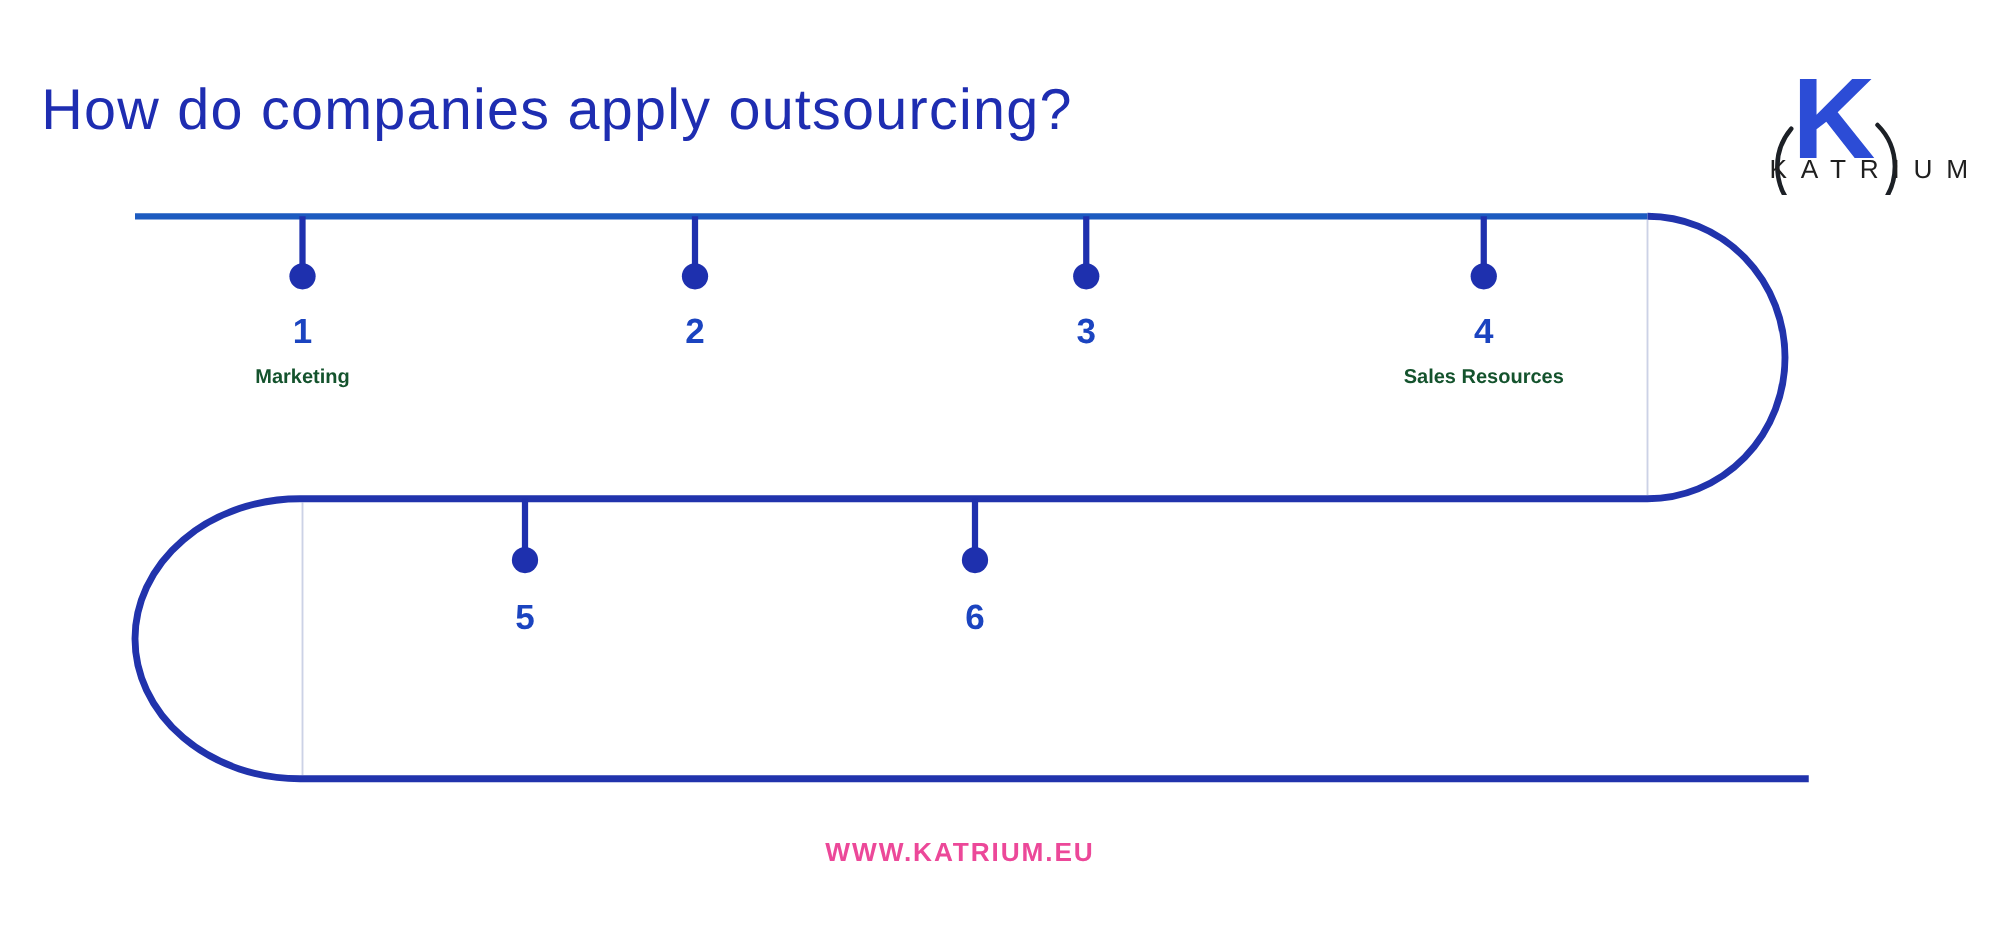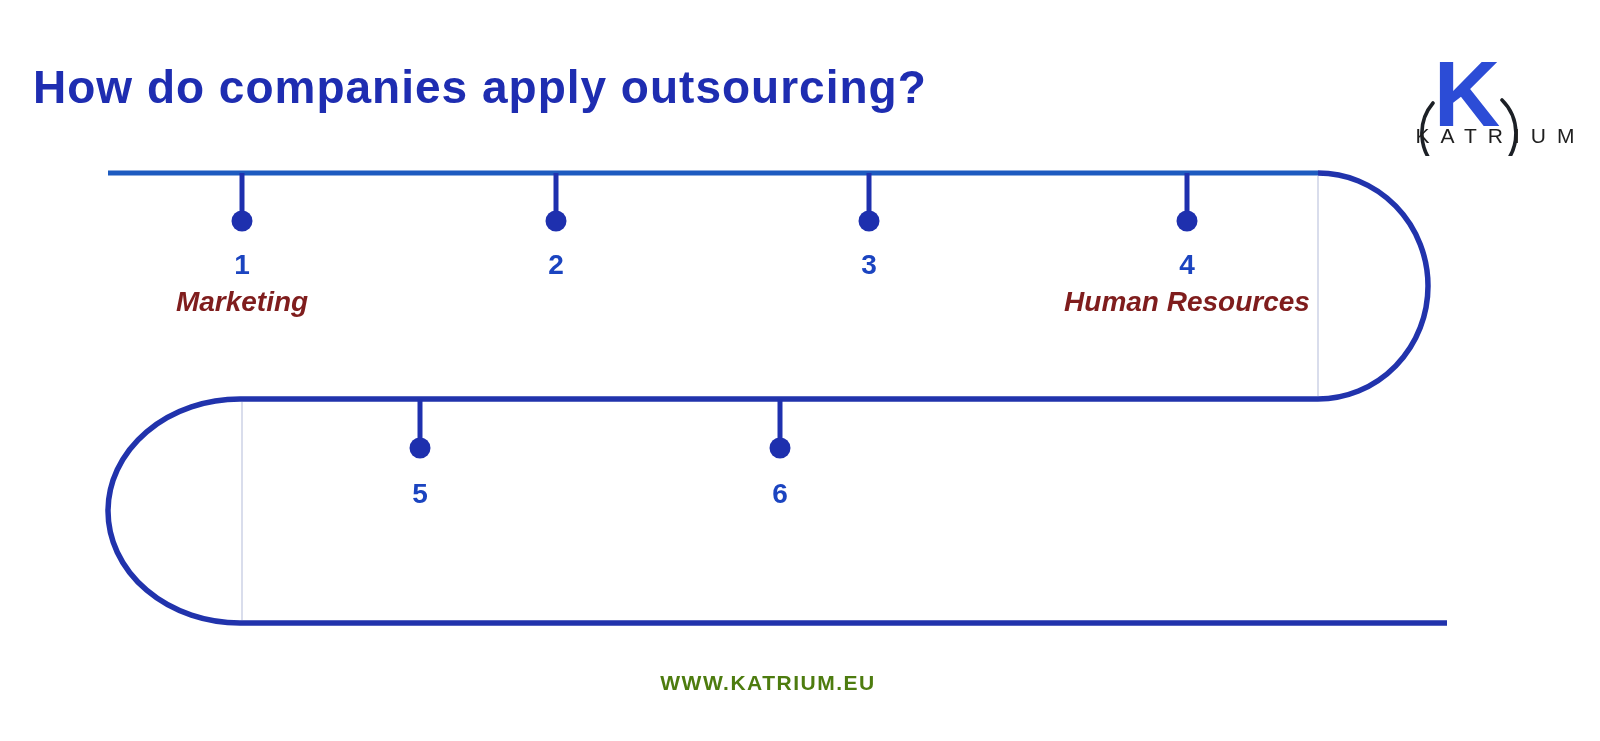--- a/index.html
+++ b/index.html
@@ -3,48 +3,48 @@
 <meta charset="utf-8">
 <style>
   html,body{margin:0;padding:0;background:#ffffff;}
   .canvas{
     position:relative;width:1600px;height:741px;background:#ffffff;overflow:hidden;
     font-family:"Liberation Sans",sans-serif;
   }
   
   .page-title{
     position:absolute;left:33px;top:60px;
-    font-size:46px;font-weight:700;letter-spacing:1px;color:#1e2db1;
+    font-size:46px;font-weight:400;letter-spacing:1px;color:#1e2db1;
   }
   
   .logo{position:absolute;left:1352px;top:6px;width:230px;height:150px;}
   .logo svg{display:block;}
   .brand{
     position:absolute;left:1380px;top:124px;width:230px;
     text-align:center;font-size:21px;letter-spacing:11px;padding-left:11px;
     box-sizing:border-box;color:#1f1f1f;font-weight:400;
   }
   
   .snake{position:absolute;left:0;top:0;}
   
   .node-text{position:absolute;width:260px;text-align:center;}
   .node-number{font-size:28px;line-height:32px;font-weight:bold;color:#1b44c0;margin-bottom:2px;}
-  .node-label{font-size:28px;line-height:38px;font-weight:bold;color:#7f1d1d;white-space:pre-line;font-style:italic;}
+  .node-label{font-size:16px;line-height:38px;font-weight:bold;color:#14532d;white-space:pre-line;}
   .row1{top:249px;}
   .row2{top:478px;}
   .pos-1{left:112px;}
   .pos-2{left:426px;}
   .pos-3{left:739px;}
   .pos-4{left:1057px;}
   .pos-5{left:290px;}
   .pos-6{left:650px;}
   
   .footer{
     position:absolute;left:768px;top:671px;transform:translateX(-50%);
-    font-size:21px;font-weight:bold;letter-spacing:1.5px;color:#4d7c0f;
+    font-size:21px;font-weight:bold;letter-spacing:1.5px;color:#ec4899;
   }
 </style>
 </head>
 <body>
 
 <div class="canvas">
 
   <div class="page-title">How do companies apply outsourcing?</div>
 
   <div class="logo">
@@ -95,21 +95,21 @@
     <div class="node-label">Marketing</div>
   </div>
   <div class="node-text row1 pos-2">
     <div class="node-number">2</div>
   </div>
   <div class="node-text row1 pos-3">
     <div class="node-number">3</div>
   </div>
   <div class="node-text row1 pos-4">
     <div class="node-number">4</div>
-    <div class="node-label">Human Resources</div>
+    <div class="node-label">Sales Resources</div>
   </div>
   <div class="node-text row2 pos-5">
     <div class="node-number">5</div>
   </div>
   <div class="node-text row2 pos-6">
     <div class="node-number">6</div>
   </div>
 
   <div class="footer">WWW.KATRIUM.EU</div>
 

